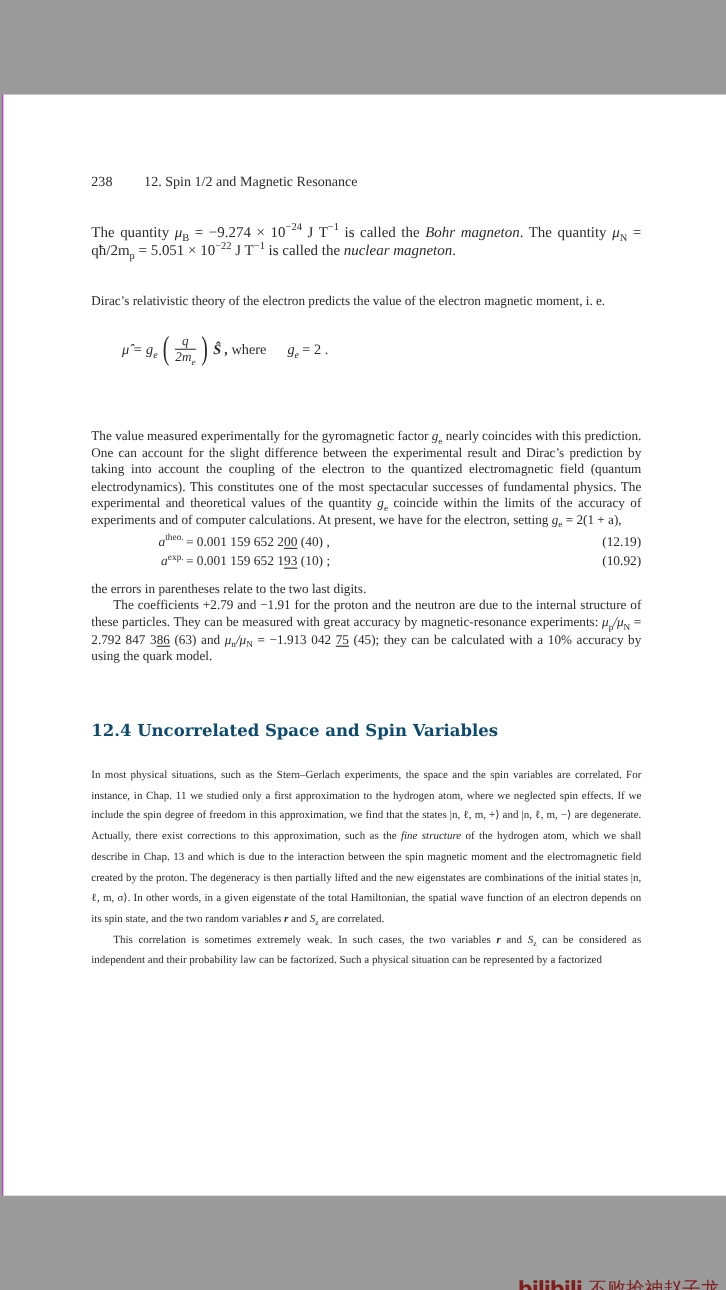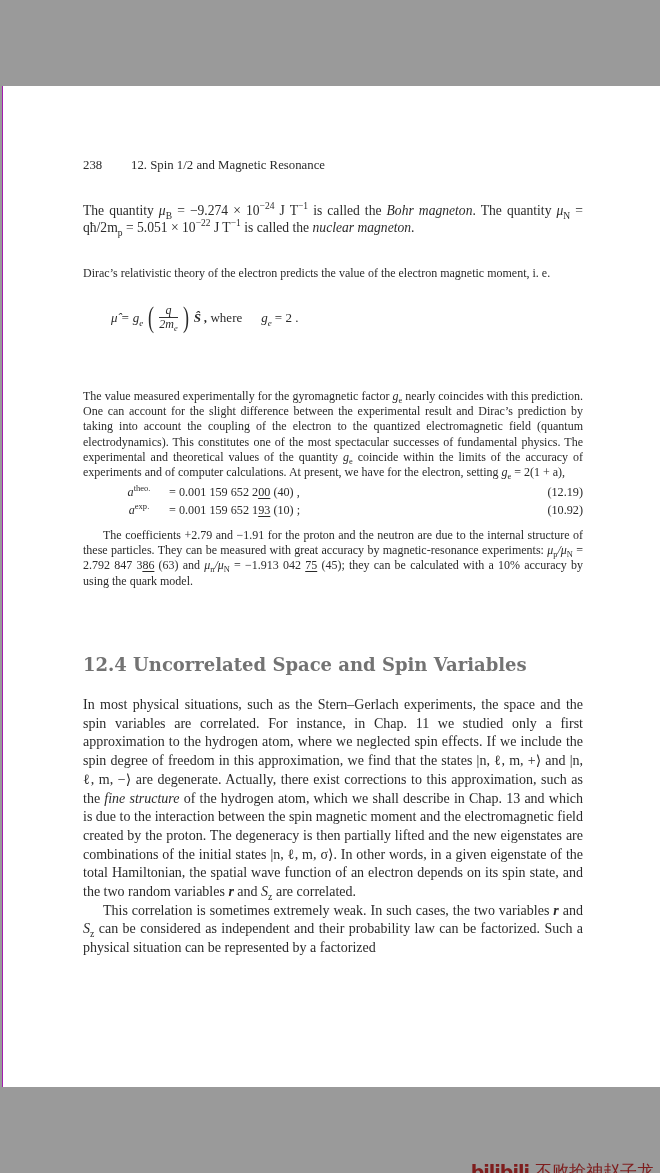--- a/index.html
+++ b/index.html
@@ -39,38 +39,38 @@
     .block p { margin: 0; }
     .indent { text-indent: 20px; }
     .small { font-size: 12px; line-height: 15.2px; }
     i, .it { font-style: italic; }
     b.vec { font-weight: bold; font-style: italic; }
     sub, sup { font-size: 70%; line-height: 0; }
     .eq-line {
       position: absolute; left: 0; width: 500px;
       font-size: 12.2px;
     }
-    .eq-line .lhs { position: absolute; left: 28px; width: 56px; text-align: center; }
+    .eq-line .lhs { position: absolute; left: 28px; width: 56px; text-align: right; }
     .eq-line .rhs { position: absolute; left: 86px; }
     .eq-line .num { position: absolute; right: 0; }
     u { text-decoration: underline; text-underline-offset: 2px; }
     .display-eq {
       position: absolute; left: 28px;
       font-size: 13px;
       display: flex; align-items: center; gap: 3px;
     }
     .frac { display: inline-flex; flex-direction: column; align-items: center; font-size: 12px; line-height: 13px; }
     .frac .bar { border-top: 1px solid #333; width: 100%; }
     .paren { font-size: 30px; line-height: 30px; font-weight: 200; transform: scaleX(0.6); display: inline-block; }
     .heading {
       position: absolute; left: 0; top: 570px;
       font-family: "DejaVu Serif", serif;
       font-weight: bold;
-      font-size: 18px;
-      color: #737373;
+      font-size: 15px;
+      color: #0c4a6e;
     }
     .watermark {
       position: absolute; right: 6px; top: 1160px;
       color: #7f1d1d;
       font-family: "DejaVu Sans", sans-serif;
       font-size: 17px;
       display: flex; align-items: center; gap: 6px;
     }
     .watermark .logo {
       font-family: "DejaVu Sans", sans-serif;
@@ -126,28 +126,29 @@
       <span class="rhs"><span>= 0.001 159 652 2</span><u>00</u><span> (40) ,</span></span>
       <span class="num">(12.19)</span>
     </div>
     <div class="eq-line" style="top:416px;">
       <span class="lhs"><i>a</i><sup>exp.</sup></span>
       <span class="rhs"><span>= 0.001 159 652 1</span><u>93</u><span> (10) ;</span></span>
       <span class="num">(10.92)</span>
     </div>
 
     <div class="block small" style="top:442px;">
+      <p>the errors in parentheses relate to the two last digits.</p>
       <p class="indent">
         <span>The coefficients +2.79 and −1.91 for the proton and the neutron are due to the internal structure of these particles. They can be measured with great accuracy by magnetic-resonance experiments: </span><i>μ</i><sub>p</sub><i>/μ</i><sub>N</sub><span> = 2.792 847 3</span><u>86</u><span> (63) and </span><i>μ</i><sub>n</sub><i>/μ</i><sub>N</sub><span> = −1.913 042 </span><u>75</u><span> (45); they can be calculated with a 10% accuracy by using the quark model.</span>
       </p>
     </div>
 
     <div class="heading">12.4 Uncorrelated Space and Spin Variables</div>
 
-    <div class="block" style="top:610px; line-height:18.7px; font-size:14px;">
+    <div class="block" style="top:610px; line-height:18.7px; font-size:10px;">
       <p>
         <span>In most physical situations, such as the Stern–Gerlach experiments, the space and the spin variables are correlated. For instance, in Chap. 11 we studied only a first approximation to the hydrogen atom, where we neglected spin effects. If we include the spin degree of freedom in this approximation, we find that the states |n, ℓ, m, +⟩ and |n, ℓ, m, −⟩ are degenerate. Actually, there exist corrections to this approximation, such as the </span><i>fine structure</i><span> of the hydrogen atom, which we shall describe in Chap. 13 and which is due to the interaction between the spin magnetic moment and the electromagnetic field created by the proton. The degeneracy is then partially lifted and the new eigenstates are combinations of the initial states |n, ℓ, m, σ⟩. In other words, in a given eigenstate of the total Hamiltonian, the spatial wave function of an electron depends on its spin state, and the two random variables </span><b class="vec">r</b><span> and </span><i>S</i><sub>z</sub><span> are correlated.</span>
       </p>
       <p class="indent">
         <span>This correlation is sometimes extremely weak. In such cases, the two variables </span><b class="vec">r</b><span> and </span><i>S</i><sub>z</sub><span> can be considered as independent and their probability law can be factorized. Such a physical situation can be represented by a factorized</span>
       </p>
     </div>
 
   </div>
 </div>

